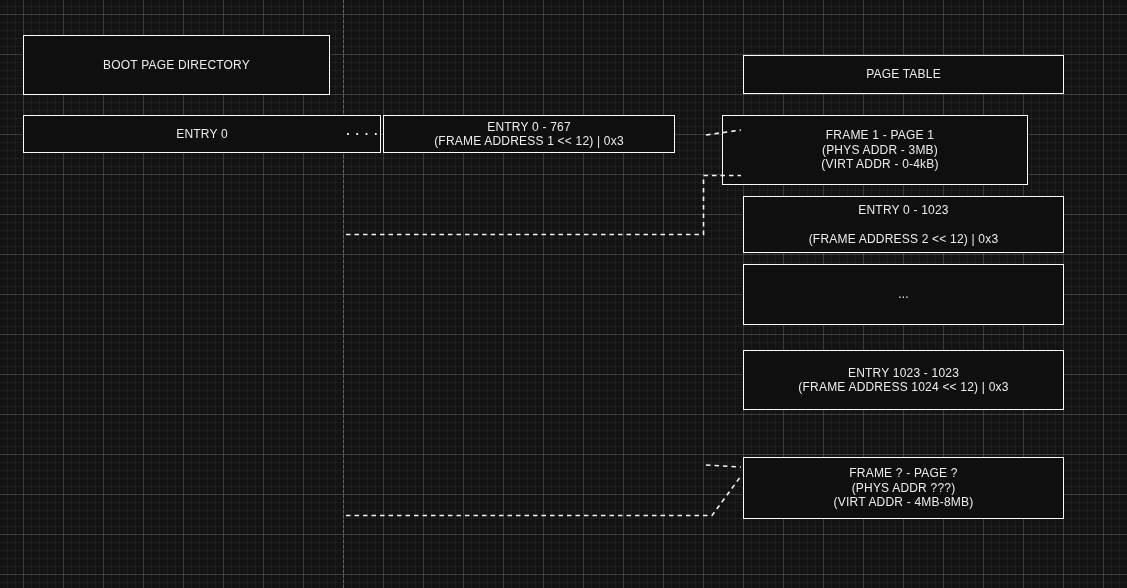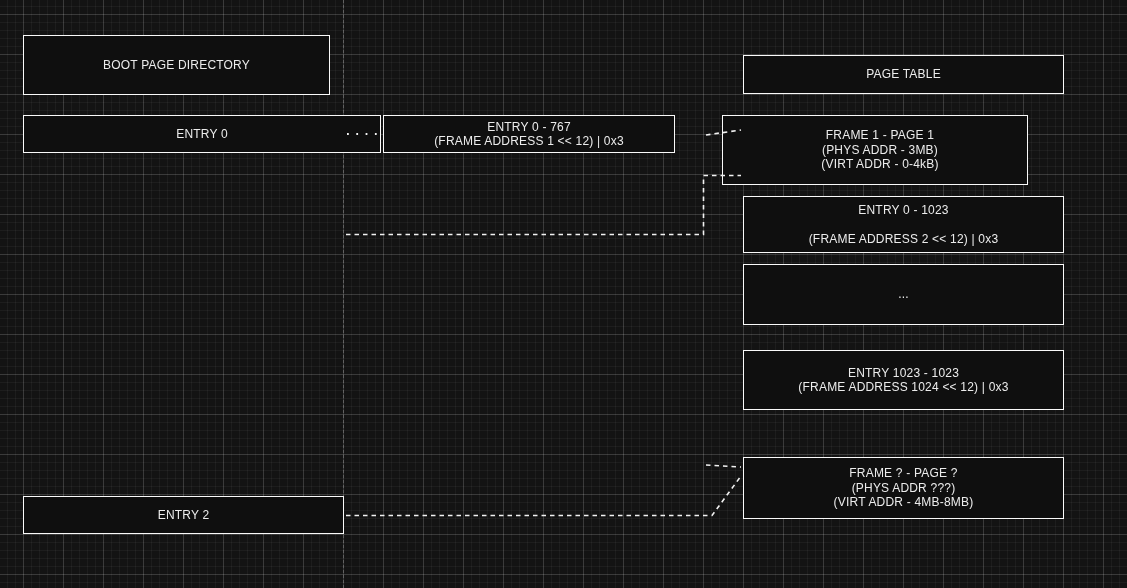--- a/index.html
+++ b/index.html
@@ -42,21 +42,20 @@
 </style>
 </head>
 <body>
 
 <div class="canvas">
 
   <div class="page-divider"></div>
 
   <div class="node" style="left:23px;top:35px;width:307px;height:60px;">BOOT PAGE DIRECTORY</div>
   <div class="node" style="left:23px;top:115px;width:358px;height:38px;">ENTRY 0</div>
-  <div class="node" style="left:23px;top:496px;width:321px;height:38px;">ENTRY 2</div>
 
   <div class="node" style="left:383px;top:115px;width:292px;height:38px;">ENTRY 0 - 767
 (FRAME ADDRESS 1 &lt;&lt; 12) | 0x3</div>
 
   <div class="node" style="left:743px;top:55px;width:321px;height:39px;">PAGE TABLE</div>
   <div class="node" style="left:722px;top:115px;width:306px;height:70px;padding-left:10px;">FRAME 1 - PAGE 1
 (PHYS ADDR - 3MB)
 (VIRT ADDR - 0-4kB)</div>
   <div class="node" style="left:743px;top:196px;width:321px;height:57px;">ENTRY 0 - 1023
 

